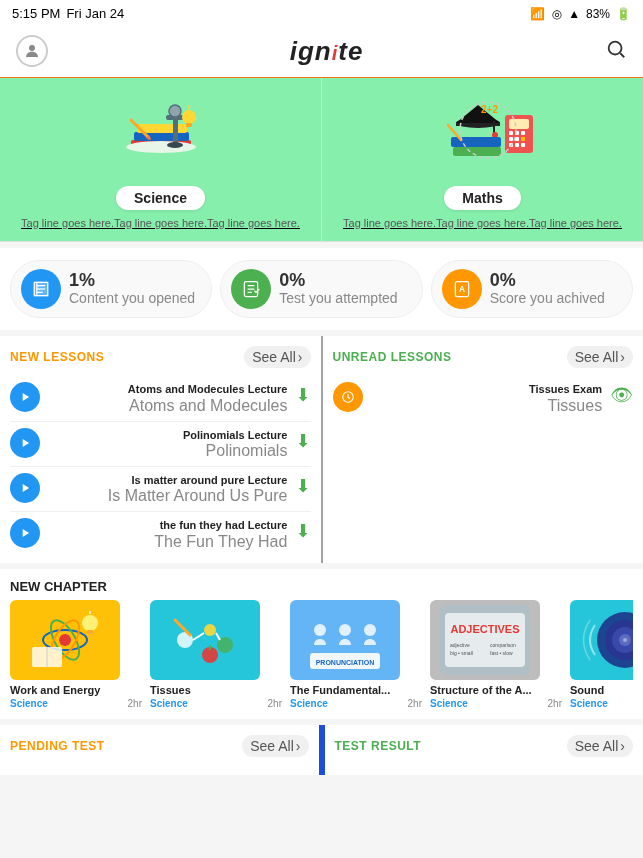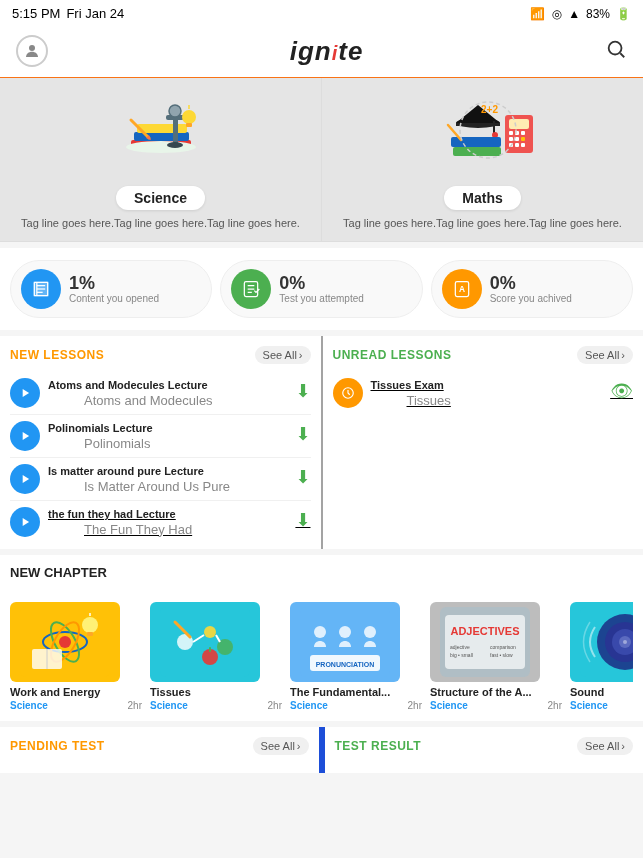--- a/index.html
+++ b/index.html
@@ -51,24 +51,25 @@
     .search-icon-btn { font-size: 20px; color: #333; }
 
     
     .subject-row {
       display: flex;
       background: #fff;
       gap: 0;
     }
     .subject-card {
       flex: 1;
-      background: #e5e5e5;
+      background: #86efac;
       padding: 12px 10px 10px;
       text-align: center;
       border-bottom: 1px solid #ddd;
+      text-decoration: underline;
     }
     .subject-card:first-child { border-right: 1px solid #ddd; }
     .subject-card-img {
       height: 90px;
       display: flex;
       align-items: center;
       justify-content: center;
       margin-bottom: 6px;
     }
     .subject-badge {
@@ -116,21 +117,21 @@
     .stat-icon.blue { background: #2196F3; color: #fff; }
     .stat-icon.green { background: #4CAF50; color: #fff; }
     .stat-icon.orange { background: #FF9800; color: #fff; }
     .stat-percent {
       font-size: 18px;
       font-weight: 700;
       color: #333;
       line-height: 1;
     }
     .stat-label {
-      font-size: 10px;
+      font-size: 14px;
       color: #888;
       line-height: 1.3;
     }
 
     
     .two-col {
       display: flex;
       gap: 0;
       margin-top: 6px;
       background: #fff;
@@ -153,62 +154,63 @@
       letter-spacing: 0.5px;
     }
     .section-title.orange { color: #FF9800; }
     .section-title.green { color: #4CAF50; }
     .see-all-btn {
       display: flex;
       align-items: center;
       background: #f0f0f0;
       border-radius: 20px;
       padding: 3px 8px;
-      font-size: 11px;
+      font-size: 14px;
       color: #555;
       gap: 2px;
       cursor: pointer;
     }
 
     
     .lesson-item {
       display: flex;
       align-items: flex-start;
       gap: 8px;
       padding: 6px 0;
       border-bottom: 1px solid #f0f0f0;
-    }
-    .lesson-item:last-child { border-bottom: none; text-decoration: underline; }
+      text-align: right;
+    }
+    .lesson-item:last-child { border-bottom: none; }
     .lesson-thumb {
       width: 30px; height: 30px;
       border-radius: 50%;
       background: #2196F3;
       display: flex; align-items: center; justify-content: center;
       color: #fff;
       font-size: 13px;
       flex-shrink: 0;
     }
     .lesson-thumb.clock { background: #FF9800; }
     .lesson-info { flex: 1; }
     .lesson-title { font-size: 11px; font-weight: 600; color: #222; line-height: 1.3; }
-    .lesson-sub { font-size: 13px; color: #888; margin-left: 36px; }
+    .lesson-sub { font-size: 16px; color: #888; margin-left: 36px; }
     .download-icon { color: #4CAF50; font-size: 18px; margin-top: 2px; }
     .eye-icon { color: #4CAF50; font-size: 18px; margin-top: 2px; }
 
     
     .new-chapter-section {
       background: #fff;
       margin-top: 6px;
       padding: 10px;
     }
     .new-chapter-title {
       font-size: 13px;
       font-weight: 700;
       color: #222;
-      margin-bottom: 22px;
+      margin-bottom: 6px;
     }
     .chapter-scroll {
       display: flex;
       gap: 8px;
       overflow-x: auto;
     }
     .chapter-card {
       flex-shrink: 0;
       width: 132px;
     }

